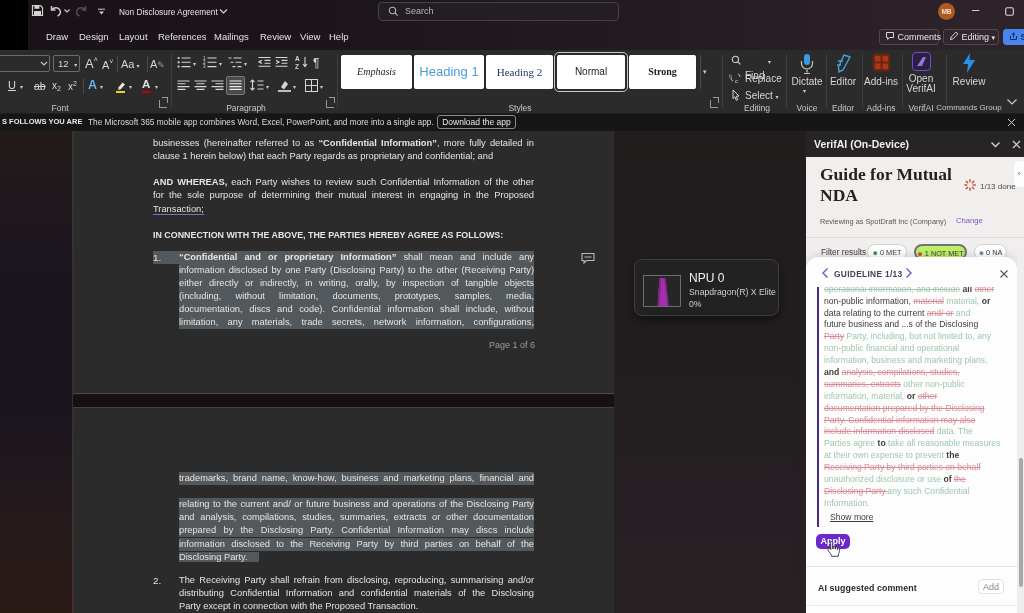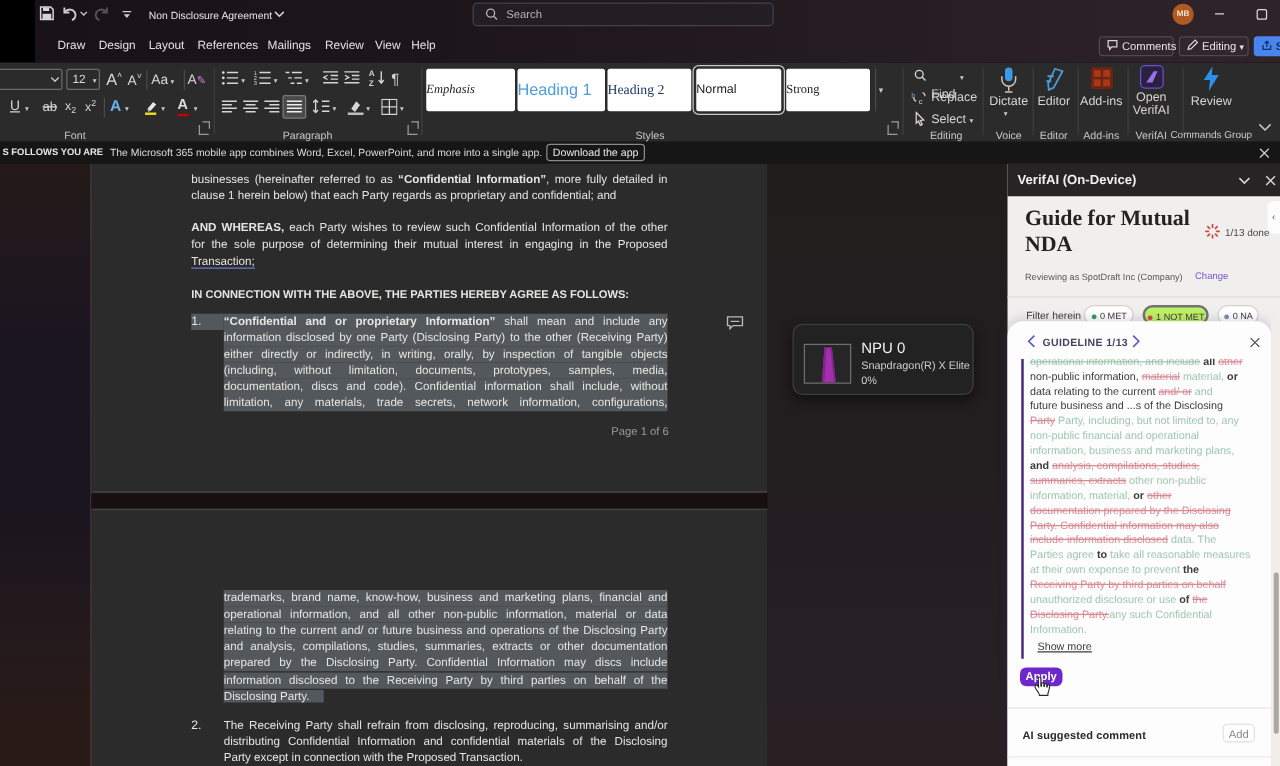--- a/index.html
+++ b/index.html
@@ -24,21 +24,21 @@
   .hbtn { position:absolute; top:29px; height:16px; border:1px solid #4e4a4c; border-radius:3px;
     color:#e8e5e8; font-size:9px; line-height:14px; padding:0 5px; background:rgba(255,255,255,0.02); white-space:nowrap; }
 
   
   #ribbon { position:absolute; left:0; top:50px; width:1024px; height:64px; background:#2c2b2b; border-bottom:1px solid #1d1d1d;}
   .glabel { position:absolute; top:53px; font-size:8.5px; color:#cac8c6; text-align:center; }
   .gsep { position:absolute; top:4px; width:1px; height:54px; background:#3e3d3d; }
   .launch { position:absolute; top:50px; width:8px; height:8px; border-left:1px solid #9a9a9a; border-bottom:1px solid #9a9a9a; }
   .launch::after { content:""; position:absolute; left:2px; top:-3px; width:5px; height:5px; border-right:1px solid #9a9a9a; border-top:1px solid #9a9a9a; }
   .rbtn { position:absolute; color:#d8d6d4; font-size:10px; }
-  .stylebox { position:absolute; top:5px; height:34px; background:#fff; border-radius:2px; }
+  .stylebox { position:absolute; top:5px; height:34px; background:#fff; border-radius:2px; text-align:center; }
 
   
   #banner { position:absolute; left:0; top:114px; width:1024px; height:17px; background:#161616; color:#e8e8e8; font-size:9px; line-height:16px; }
 
   
   #main { position:absolute; left:0; top:131px; width:1024px; height:482px; overflow:hidden;
     background:linear-gradient(180deg,#231a18 0%,#1b1520 30%,#19141e 55%,#251a1c 80%,#291a15 100%); }
   #canvasR { position:absolute; left:614px; top:0; width:192px; height:482px;
     background:linear-gradient(180deg,#211d1d 0%,#221d1f 50%,#262024 80%,#292023 100%); }
   .page { position:absolute; left:74px; width:540px; background:#2b2b2b; }
@@ -249,21 +249,21 @@
       </svg>
     <span class="rbtn" style="left:320px;top:33px;font-size:6px;color:#c9c9c9">▾</span>
     <div class="glabel" style="left:216px;width:60px">Paragraph</div>
     <div class="launch" style="left:326px"></div>
     <div class="gsep" style="left:337px"></div>
 
     <div class="stylebox" style="left:341px;width:71px"><span style="font-family:'Liberation Serif',serif;font-style:italic;font-size:10px;color:#222;line-height:34px">Emphasis</span></div>
     <div class="stylebox" style="left:414px;width:70px"><span style="font-size:13px;color:#4a9ed6;line-height:34px">Heading 1</span></div>
     <div class="stylebox" style="left:486px;width:67px"><span style="font-family:'Liberation Serif',serif;font-size:11px;color:#1f3864;line-height:34px">Heading 2</span></div>
     <div class="stylebox" style="left:557px;width:68px;outline:1px solid #c8c8c8;outline-offset:2px"><span style="font-size:10px;color:#222;line-height:34px">Normal</span></div>
-    <div class="stylebox" style="left:629px;width:67px"><span style="font-family:'Liberation Serif',serif;font-weight:normal;font-size:10px;color:#222;line-height:34px">Strong</span></div>
+    <div class="stylebox" style="left:629px;width:67px"><span style="font-family:'Liberation Serif',serif;font-weight:bold;font-size:10px;color:#222;line-height:34px">Strong</span></div>
     <div class="abs" style="left:700px;top:5px;width:14px;height:34px;border-left:1px solid #4a4a4a"></div>
     <div class="rbtn" style="left:703px;top:18px;font-size:7px;color:#c9c9c9">▾</div>
     <div class="glabel" style="left:490px;width:60px">Styles</div>
     <div class="launch" style="left:710px"></div>
     <div class="gsep" style="left:722px"></div>
 
     <svg class="abs" style="left:731px;top:5px" width="11" height="11" viewBox="0 0 11 11">
         <circle cx="4.4" cy="4.4" r="3.1" fill="none" stroke="#d8d6d4" stroke-width="1.1"></circle>
         <path d="M6.8 6.8 l2.6 2.6" stroke="#d8d6d4" stroke-width="1.1"></path>
       </svg>
@@ -359,21 +359,20 @@
     <div class="dl dli sel" style="top:158.8px">(including, without limitation, documents, prototypes, samples, media,</div>
     <div class="dl dli sel" style="top:171.9px">documentation, discs and code). Confidential information shall include, without</div>
     <div class="dl dli sel" style="top:185px">limitation, any materials, trade secrets, network information, configurations,</div>
     <div class="abs" style="left:489px;top:209px;width:60px;font-size:9px;color:#9b9b9b">Page 1 of 6</div>
     <svg class="abs" style="left:581px;top:121px" width="14" height="12" viewBox="0 0 14 12">
         <path d="M1 1.5 h12 v7 h-7.5 l-2.5 2.5 v-2.5 H1 z" fill="none" stroke="#b9b9b9" stroke-width="1.1"></path>
         <path d="M3.5 5 h7" stroke="#b9b9b9" stroke-width="1"></path>
       </svg>
 
     <div class="dl dli sel" style="top:340.9px">trademarks, brand name, know-how, business and marketing plans, financial and</div>
-    <div class="dl dli sel" style="top:354px">operational information, and all other non-public information, material or data</div>
     <div class="dl dli sel" style="top:367.1px">relating to the current and/ or future business and operations of the Disclosing Party</div>
     <div class="dl dli sel" style="top:380.3px">and analysis, compilations, studies, summaries, extracts or other documentation</div>
     <div class="dl dli sel" style="top:393.4px">prepared by the Disclosing Party. Confidential Information may discs include</div>
     <div class="dl dli sel" style="top:406.5px">information disclosed to the Receiving Party by third parties on behalf of the</div>
     <div class="dl dli dlast" style="top:419.6px"><span class="sel" style="padding-right:11px">Disclosing Party.</span></div>
     <div class="num" style="top:442.5px;width:26px">2.</div>
     <div class="dl dli" style="top:442.5px">The Receiving Party shall refrain from disclosing, reproducing, summarising and/or</div>
     <div class="dl dli" style="top:455.6px">distributing Confidential Information and confidential materials of the Disclosing</div>
     <div class="dl dli dlast" style="top:468.7px">Party except in connection with the Proposed Transaction.</div>
     <div id="canvasR"></div>
@@ -413,21 +412,21 @@
             <path d="M8.35 8.35 l1.4 1.4"></path>
             <path d="M9.75 2.25 l-1.4 1.4"></path>
             <path d="M3.65 8.35 l-1.4 1.4"></path>
           </g>
         </svg>
       <div class="abs" style="left:174px;top:51px;font-size:8px;color:#4a4745">1/13 done</div>
       <div class="abs" style="left:14px;top:85.5px;font-size:7.3px;color:#5a5752">Reviewing as SpotDraft Inc (Company)</div>
       <div class="abs" style="left:150px;top:85px;font-size:7.6px;color:#7a52cc">Change</div>
       <div class="abs" style="left:0px;top:106px;width:218px;height:1px;background:#dddad7"></div>
 
-      <div class="abs" style="left:15px;top:116px;font-size:8.3px;color:#3a3833">Filter herein</div>
+      <div class="abs" style="left:15px;top:116px;font-size:8.3px;color:#3a3833">Filter results</div>
       <div class="abs" style="left:61px;top:113px;width:40px;height:16px;background:#fff;border:1px solid #d5d2cf;border-radius:8px;font-size:7.3px;color:#3a3833;line-height:15px;text-align:center"><span style="color:#2e9e4f;font-size:9px;vertical-align:-1px">●</span> 0 MET</div>
       <div class="abs" style="left:108px;top:113px;width:53px;height:16px;background:#bef264;border:2px solid #737373;border-radius:8px;font-size:7.3px;color:#3a3833;line-height:15px;text-align:center"><span style="color:#d64541;font-size:9px;vertical-align:-1px">●</span> 1 NOT MET</div>
       <div class="abs" style="left:168px;top:113px;width:33px;height:16px;background:#fff;border:1px solid #d5d2cf;border-radius:8px;font-size:7.3px;color:#3a3833;line-height:15px;text-align:center"><span style="color:#7b8fa8;font-size:9px;vertical-align:-1px">●</span> 0 NA</div>
 
       <div class="abs" style="left:0;top:126px;width:211px;height:356px;background:#fdfdfe;border-radius:12px 12px 0 0;box-shadow:0 -2px 8px rgba(80,70,110,0.18)"></div>
       <svg class="abs" style="left:15px;top:136px" width="8" height="12" viewBox="0 0 8 12">
           <path d="M6.5 1.5 L2 6 l4.5 4.5" fill="none" stroke="#5b5fc0" stroke-width="1.4"></path>
         </svg>
       <div class="abs" style="left:28px;top:138px;font-size:8.4px;font-weight:bold;letter-spacing:0.3px;color:#46425f">GUIDELINE 1/13</div>
       <svg class="abs" style="left:99px;top:136px" width="8" height="12" viewBox="0 0 8 12">

